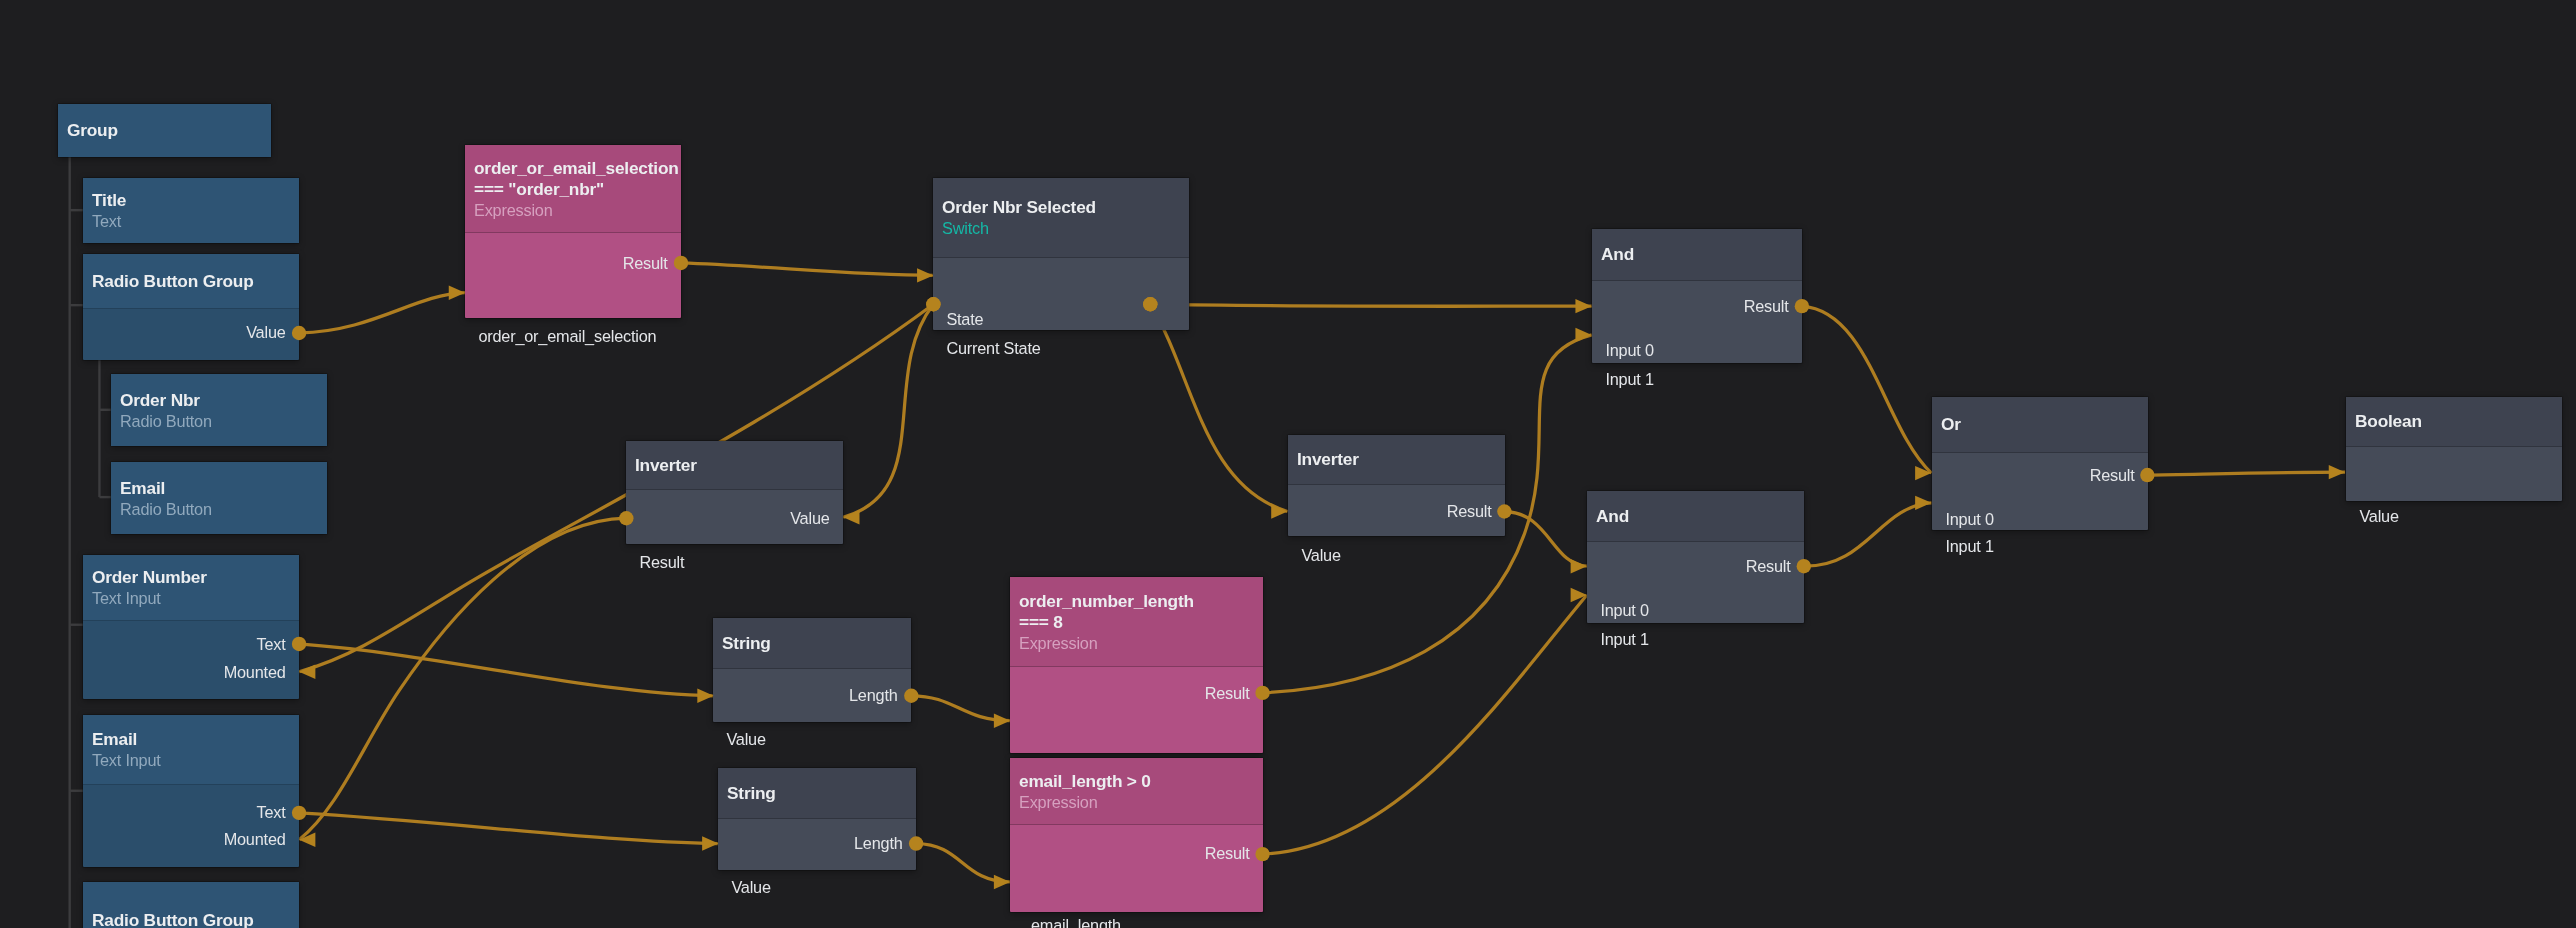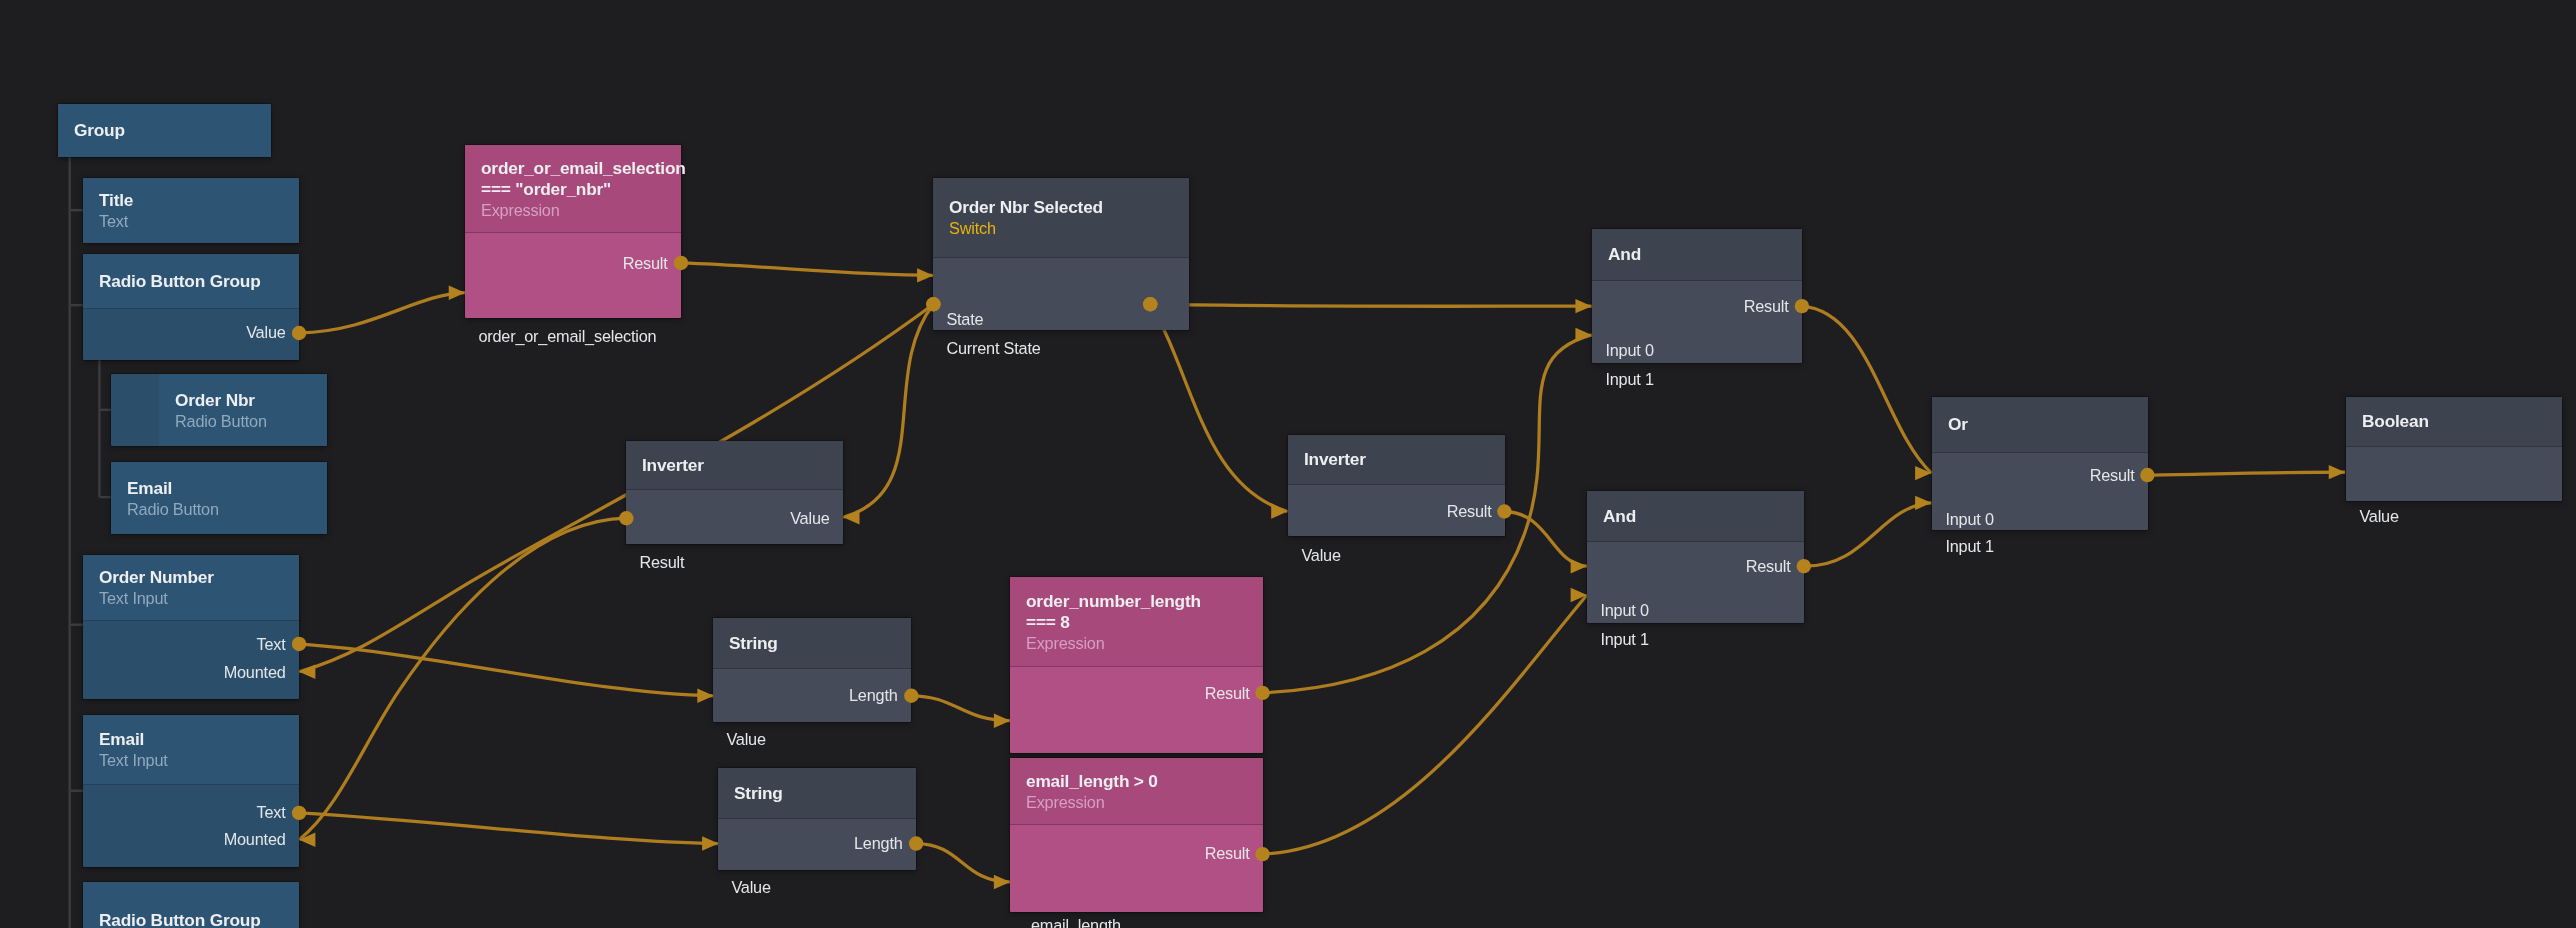--- a/index.html
+++ b/index.html
@@ -3,30 +3,30 @@
 <meta charset="utf-8">
 <style>
   html,body{margin:0;padding:0;background:#1e1e20;overflow:hidden;}
   #canvas{position:relative;font-family:"Liberation Sans",sans-serif;overflow:hidden;}
   svg.layer{position:absolute;left:0;top:0;pointer-events:none;}
   svg.layer path.wire{fill:none;stroke-width:3.4px;}
   svg.layer path.tree{fill:none;stroke-width:2.5px;}
   .node{position:absolute;box-sizing:border-box;border-radius:1px;
         box-shadow:0 0 0 1px rgba(0,0,0,.22),0 1.9px 6.7px rgba(0,0,0,.35);}
   .node .hd{box-sizing:border-box;display:flex;flex-direction:column;justify-content:center;
-            padding:0 16px;border-bottom:1px solid rgba(0,0,0,.22);}
+            padding:0 9px;border-bottom:1px solid rgba(0,0,0,.22);}
   .node .title{font-size:17.3px;font-weight:700;letter-spacing:-0.2px;line-height:21px;
                white-space:pre-line;color:#eceef0;}
   .node .sub{font-size:16.3px;line-height:20px;letter-spacing:-0.2px;}
   .node .port{position:absolute;height:21px;line-height:21px;font-size:16.3px;letter-spacing:-0.2px;
               color:#e4e6e9;left:0;right:0;padding:0 13.4px;}
   .node .port.left{text-align:left;margin-top:44px;}
   .node .port.right{text-align:right;}
   .n-blue .hd{background:#2e5474;} .n-blue{background:#2b4e6b;} .n-blue .sub{color:#91a9bd;}
-  .n-gray .hd{background:#3e4350;} .n-gray{background:#454b58;} .n-gray .sub{color:#eab308;}
+  .n-gray .hd{background:#3e4350;} .n-gray{background:#454b58;} .n-gray .sub{color:#14b8a6;}
   .n-pink .hd{background:#a74a7b;} .n-pink{background:#b15084;} .n-pink .sub{color:#d6a0bf;}
 </style>
 </head>
 <body>
 
 <div id="canvas" style="width: 2576px; height: 928px; background: rgb(30, 30, 32);">
     <svg class="layer" width="2576" height="928" style="z-index: 1;" viewBox="0 0 2683 967">
       <path d="M72,163 L72,967" class="tree" stroke="#3c3c3e">M72,163 L72,967</path>
       <path d="M72,219 L86,219" class="tree" stroke="#3c3c3e">M72,219 L86,219</path>
       <path d="M72,318 L86,318" class="tree" stroke="#3c3c3e">M72,318 L86,318</path>
@@ -100,21 +100,21 @@
         <span class="sub">Text</span>
       </div>
     </div>
     <div class="node n-blue" style="left: 83px; top: 254px; width: 216px; height: 106px; z-index: 2;">
       <div class="hd" style="height: 55px;">
         <span class="title">Radio Button Group</span>
       </div>
       <div class="port right" style="top: 68px;">Value</div>
     </div>
     <div class="node n-blue" style="left: 111px; top: 374px; width: 216px; height: 72px; z-index: 2;">
-      <div class="hd" style="height: 72px; border-bottom: none; margin-left: 48px;">
+      <div class="hd" style="height: 72px; border-bottom: none;">
         <span class="title">Order Nbr</span>
         <span class="sub">Radio Button</span>
       </div>
     </div>
     <div class="node n-blue" style="left: 111px; top: 462px; width: 216px; height: 72px; z-index: 2;">
       <div class="hd" style="height: 72px; border-bottom: none;">
         <span class="title">Email</span>
         <span class="sub">Radio Button</span>
       </div>
     </div>

